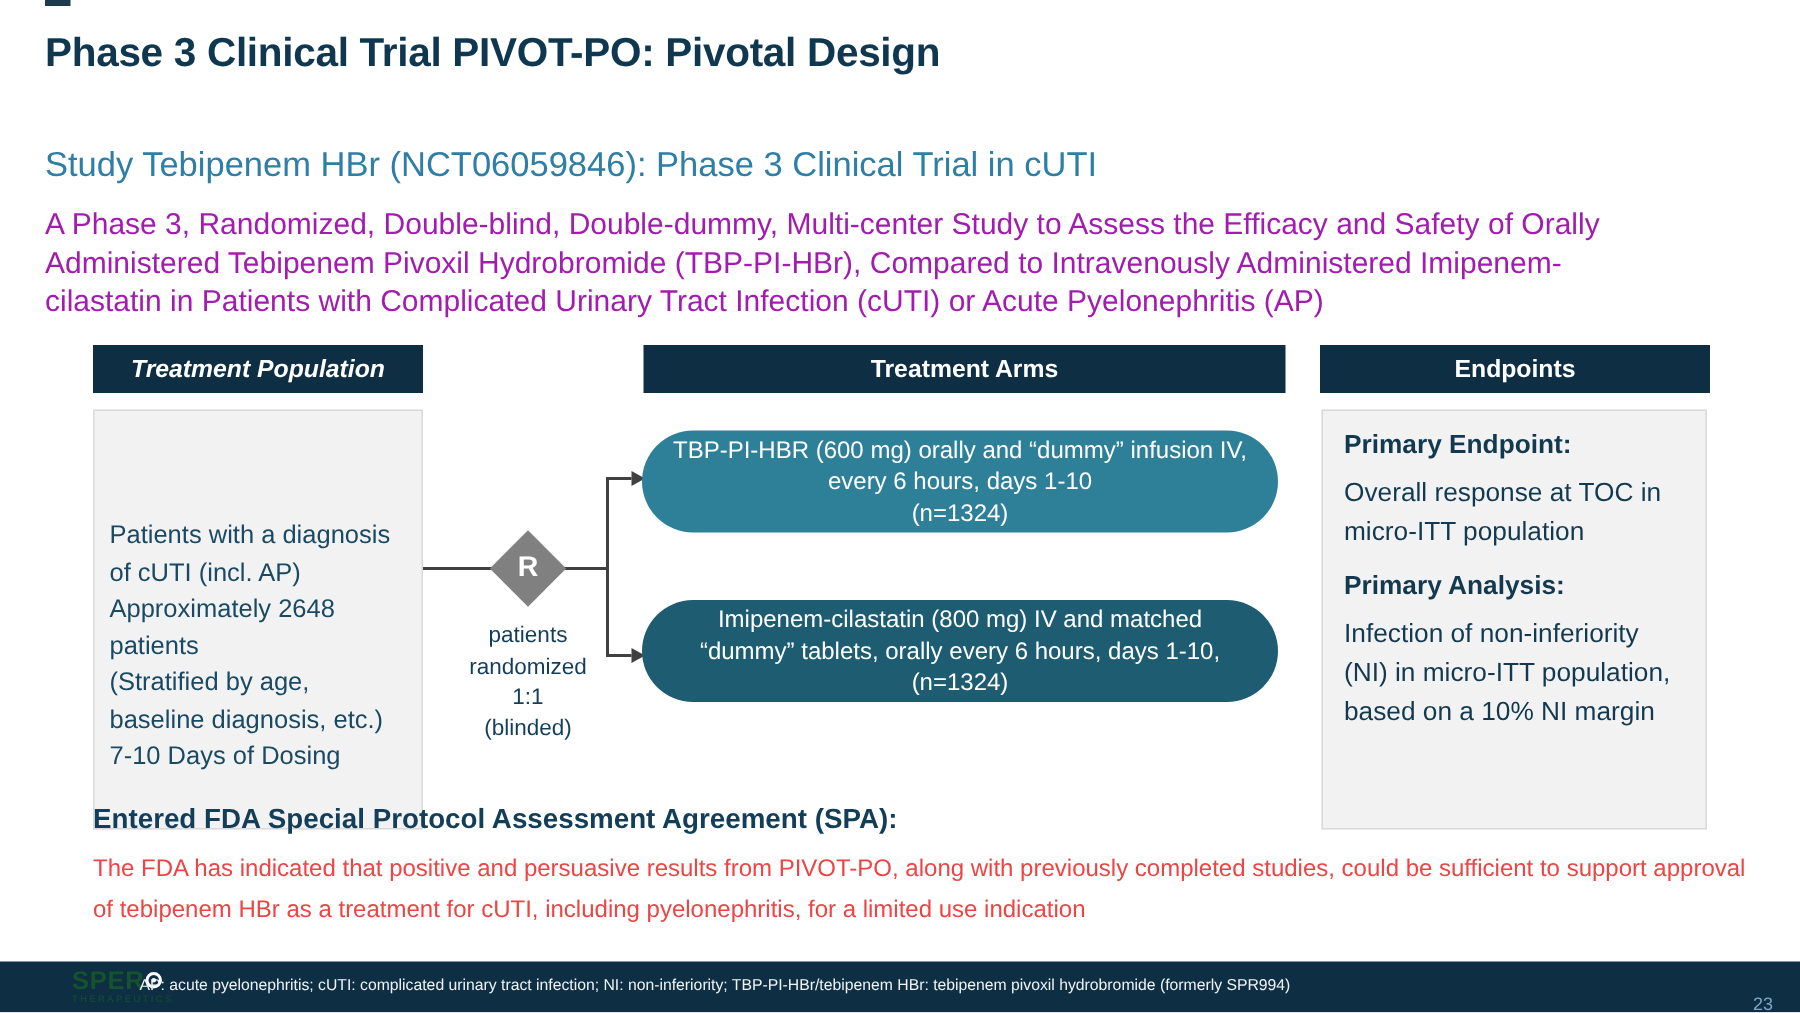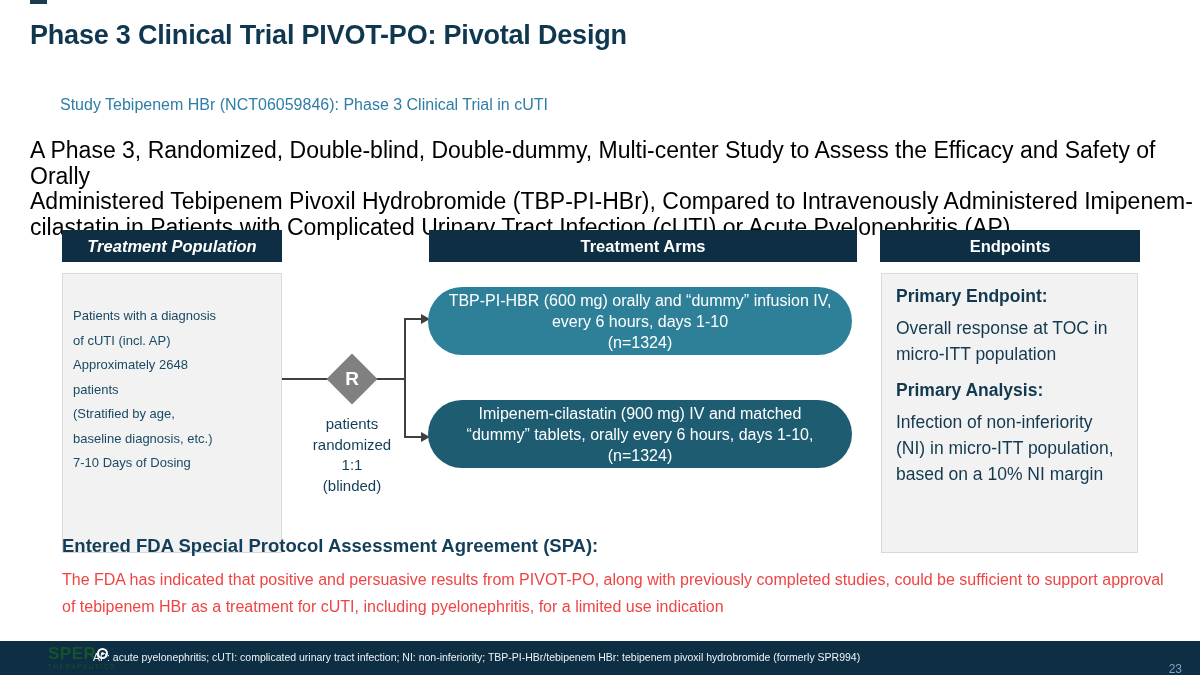--- a/index.html
+++ b/index.html
@@ -2,31 +2,31 @@
 <html><head>
 <meta charset="utf-8">
 <style>
   html,body{margin:0;padding:0;background:#ffffff;}
   .slide{position:relative;width:1200px;height:675px;background:#ffffff;overflow:hidden;
          font-family:"Liberation Sans","DejaVu Sans",sans-serif;color:#123e59;}
   .abs{position:absolute;}
 
   .corner-mark{left:30px;top:0;width:17px;height:4px;background:#1c3b4f;}
   .title{left:30px;top:20px;font-size:27px;font-weight:bold;color:#0f3850;letter-spacing:-0.2px;}
-  .subtitle{left:30px;top:96px;font-size:16px;color:#2e7ea6;margin-left:30px;}
-  .desc{left:30px;top:138px;font-size:23px;line-height:25.5px;color:#000000;}
+  .subtitle{left:30px;top:96px;font-size:23px;color:#2e7ea6;}
+  .desc{left:30px;top:138px;font-size:20px;line-height:25.5px;color:#a21caf;}
 
   .hdr{top:230px;height:32px;background:#0d2e43;color:#ffffff;font-size:16.5px;font-weight:bold;
        display:flex;align-items:center;justify-content:center;}
   .hdr1{left:62px;width:220px;font-style:italic;}
   .hdr2{left:429px;width:428px;}
   .hdr3{left:880px;width:260px;}
 
   .graybox{top:273px;height:280px;background:#f2f2f2;border:1px solid #d9d9d9;box-sizing:border-box;}
-  .popbox{left:62px;width:220px;padding:30px 0 0 10px;font-size:13px;line-height:24.5px;color:#1a4a63;}
+  .popbox{left:62px;width:220px;padding:71px 0 0 10px;font-size:17px;line-height:24.5px;color:#1a4a63;}
   .popbox div{white-space:nowrap;}
 
   .endbox{left:881px;width:257px;padding:12px 0 0 14px;color:#12394f;}
   .endlabel{font-size:17.5px;font-weight:bold;line-height:20px;margin-bottom:9px;}
   .endtext{font-size:17.5px;line-height:26px;margin-bottom:13px;}
   .endtext div{white-space:nowrap;}
 
   .hline{background:#404040;height:2px;}
   .vline{background:#404040;width:2px;}
   .arrow{width:0;height:0;border-top:5px solid transparent;border-bottom:5px solid transparent;
@@ -101,21 +101,21 @@
     <div>1:1</div>
     <div>(blinded)</div>
   </div>
 
   <div class="abs pill pill1">
     <div>TBP-PI-HBR (600 mg) orally and “dummy” infusion IV,</div>
     <div>every 6 hours, days 1-10</div>
     <div>(n=1324)</div>
   </div>
   <div class="abs pill pill2">
-    <div>Imipenem-cilastatin (900 mg) IV and matched</div>
+    <div>Imipenem-cilastatin (800 mg) IV and matched</div>
     <div>“dummy” tablets, orally every 6 hours, days 1-10,</div>
     <div>(n=1324)</div>
   </div>
 
   <div class="abs graybox endbox">
     <div class="endlabel">Primary Endpoint:</div>
     <div class="endtext">
       <div>Overall response at TOC in</div>
       <div>micro-ITT population</div>
     </div>

